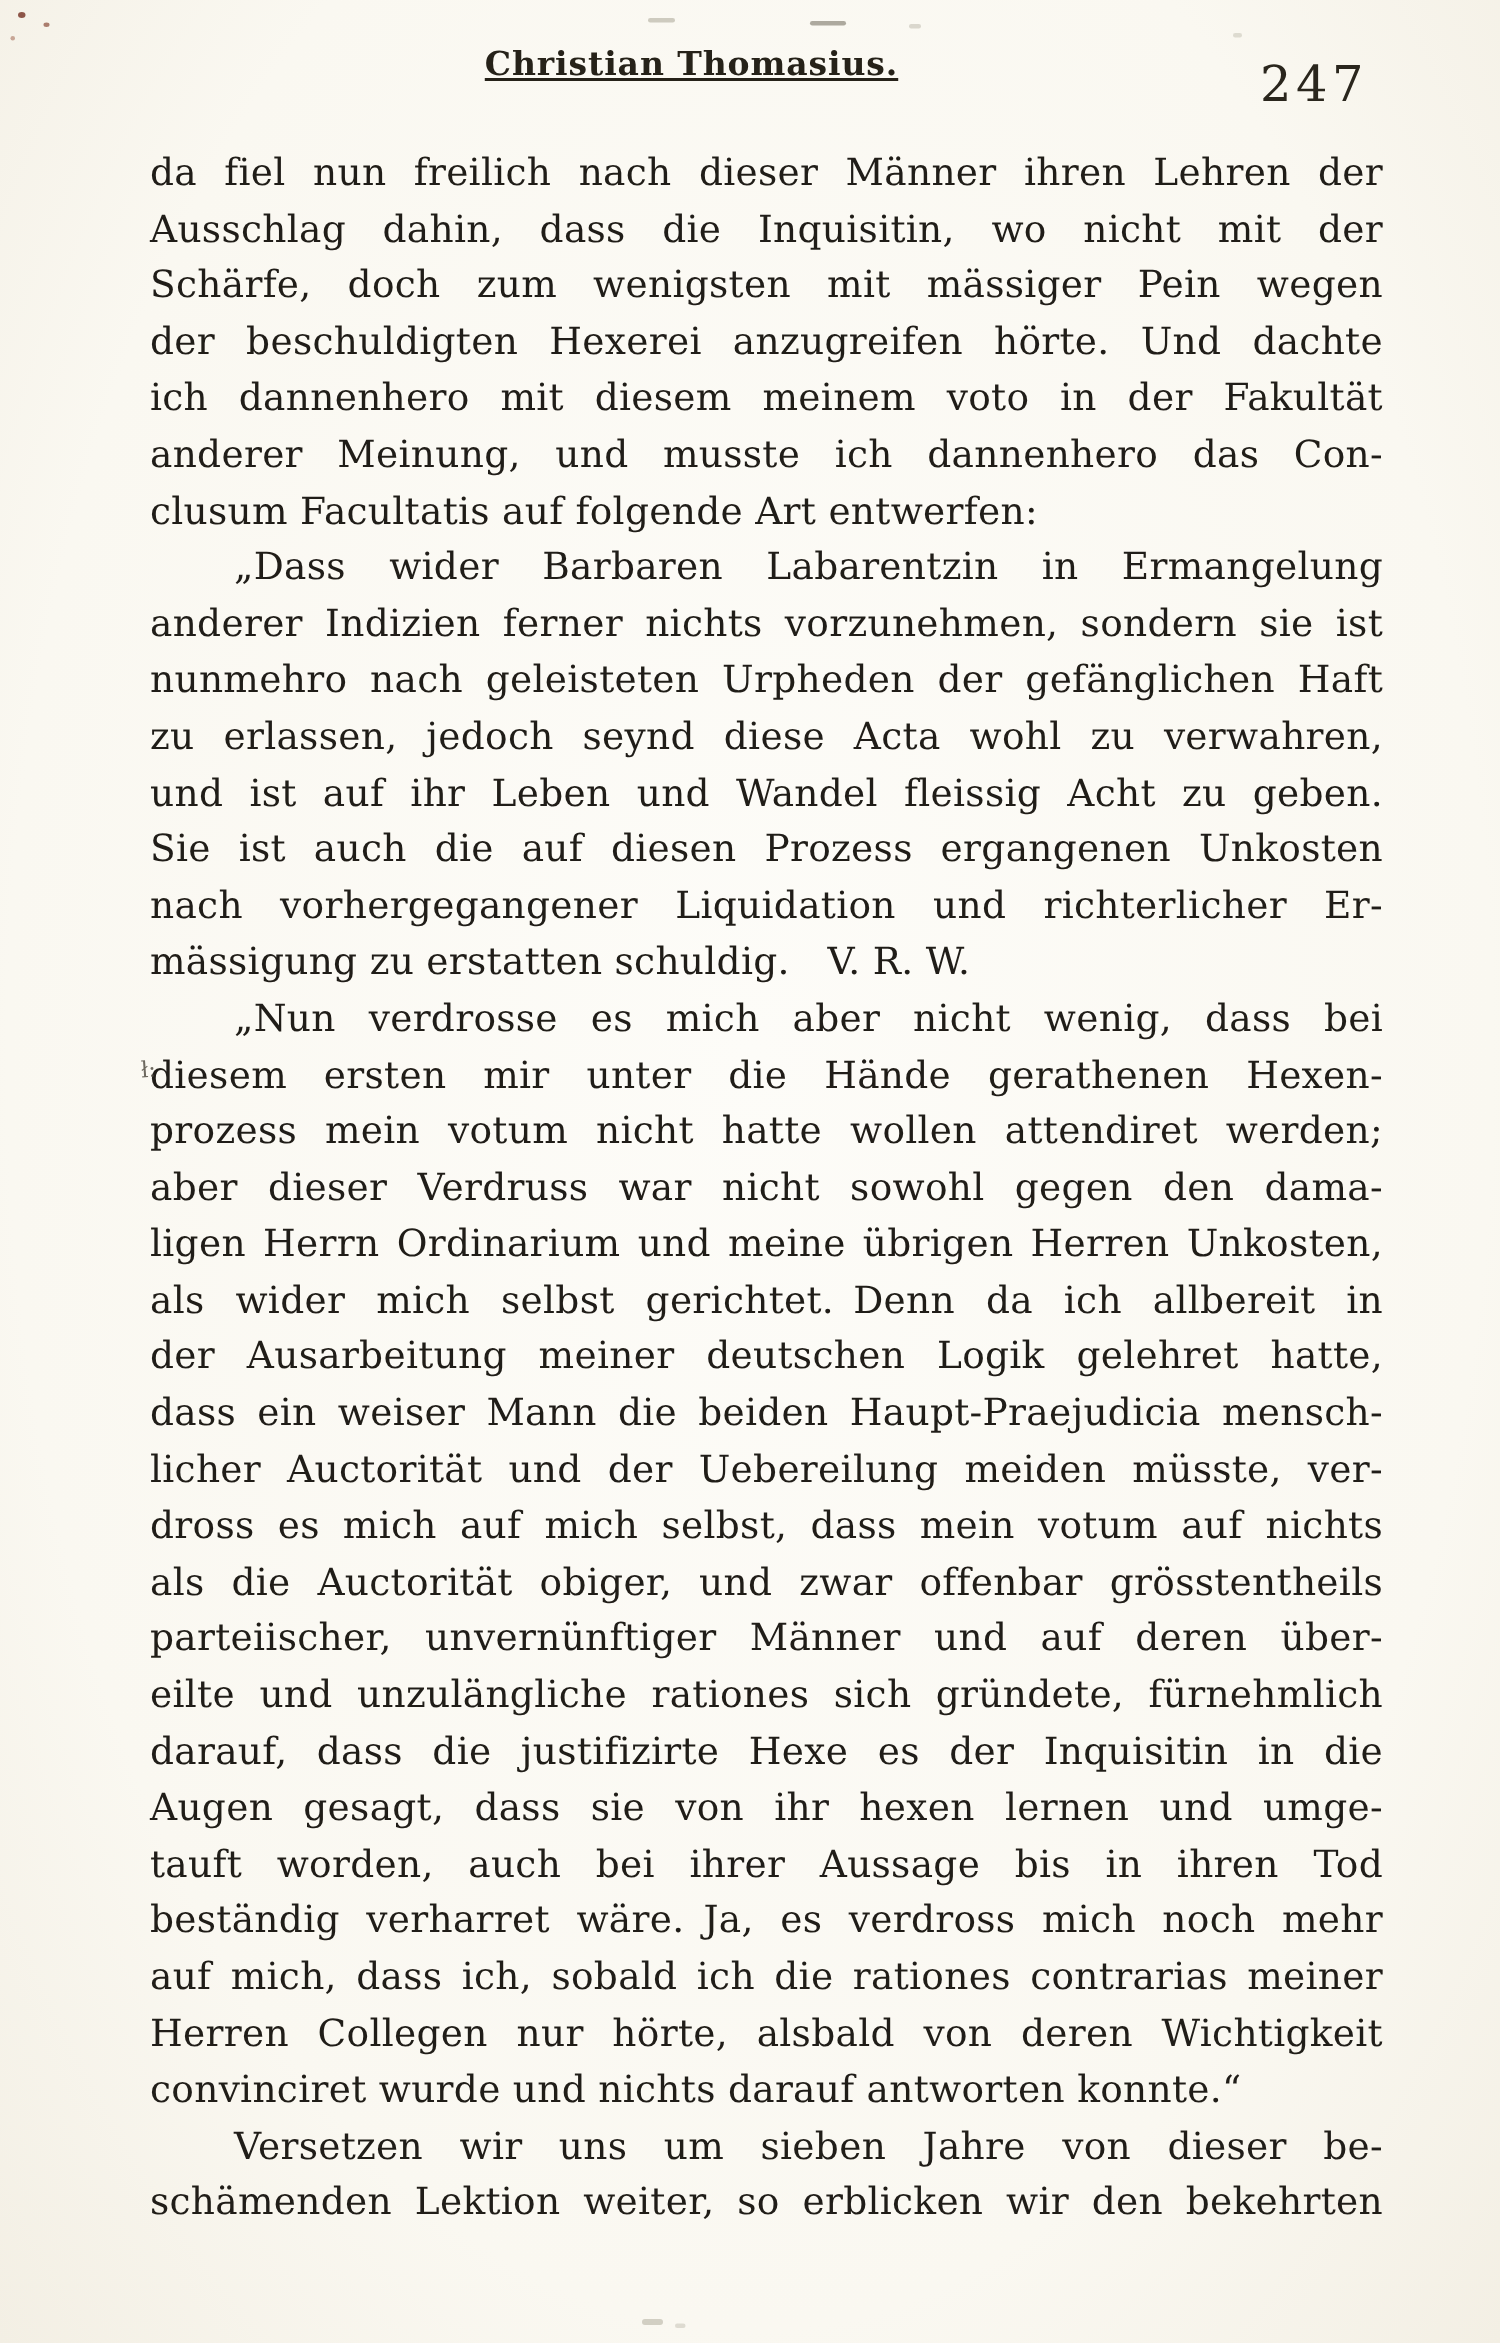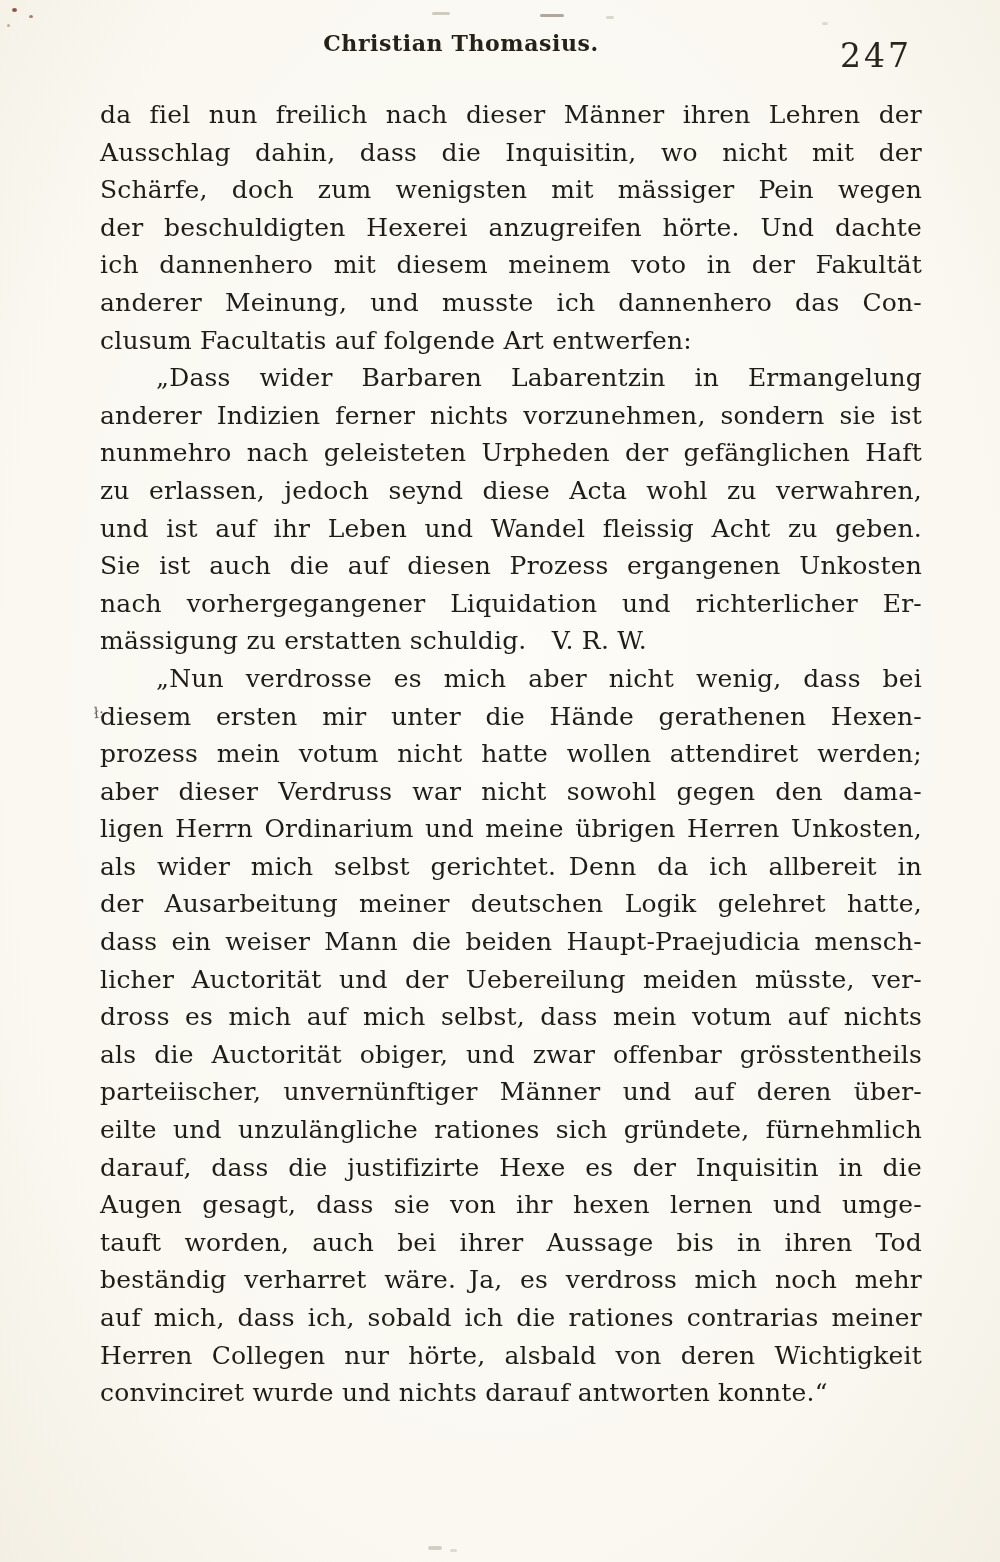--- a/index.html
+++ b/index.html
@@ -27,20 +27,21 @@
   }
   .running-title {
     position: absolute;
     left: 0;
     right: 78px;
     text-align: center;
     font-size: 22px;
     font-weight: 600;
     letter-spacing: 0.6px;
     color: #262219;
+    text-decoration: underline;
   }
   .page-number {
     position: absolute;
     top: 6px;
     right: 88px;
     font-size: 33px;
     letter-spacing: 3px;
     color: #2a261d;
   }
   .page-body {
@@ -136,17 +137,21 @@
         <div class="line">parteiischer, unvernünftiger Männer und auf deren über-</div>
         <div class="line">eilte und unzulängliche rationes sich gründete, fürnehmlich</div>
         <div class="line">darauf, dass die justifizirte Hexe es der Inquisitin in die</div>
         <div class="line">Augen gesagt, dass sie von ihr hexen lernen und umge-</div>
         <div class="line">tauft worden, auch bei ihrer Aussage bis in ihren Tod</div>
         <div class="line">beständig verharret wäre. Ja, es verdross mich noch mehr</div>
         <div class="line">auf mich, dass ich, sobald ich die rationes contrarias meiner</div>
         <div class="line">Herren Collegen nur hörte, alsbald von deren Wichtigkeit</div>
         <div class="line flush-last">convinciret wurde und nichts darauf antworten konnte.“</div>
       </div>
+      <div class="paragraph">
+        <div class="line indent">Versetzen wir uns um sieben Jahre von dieser be-</div>
+        <div class="line">schämenden Lektion weiter, so erblicken wir den bekehrten</div>
+      </div>
     </main>
 
   <span class="margin-mark">ł:</span>
 
 </div>
 
 </body></html>

